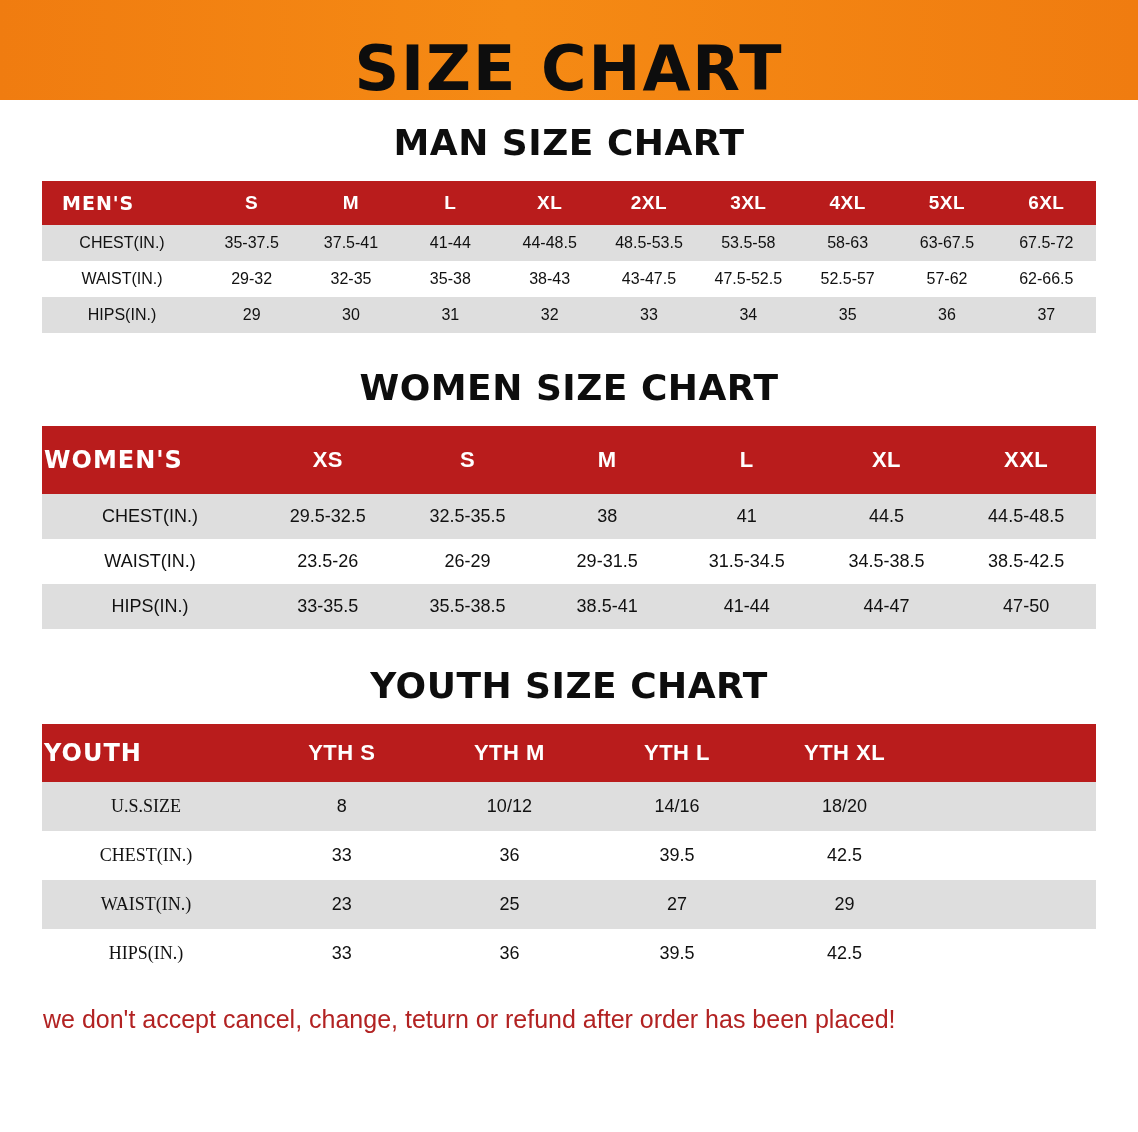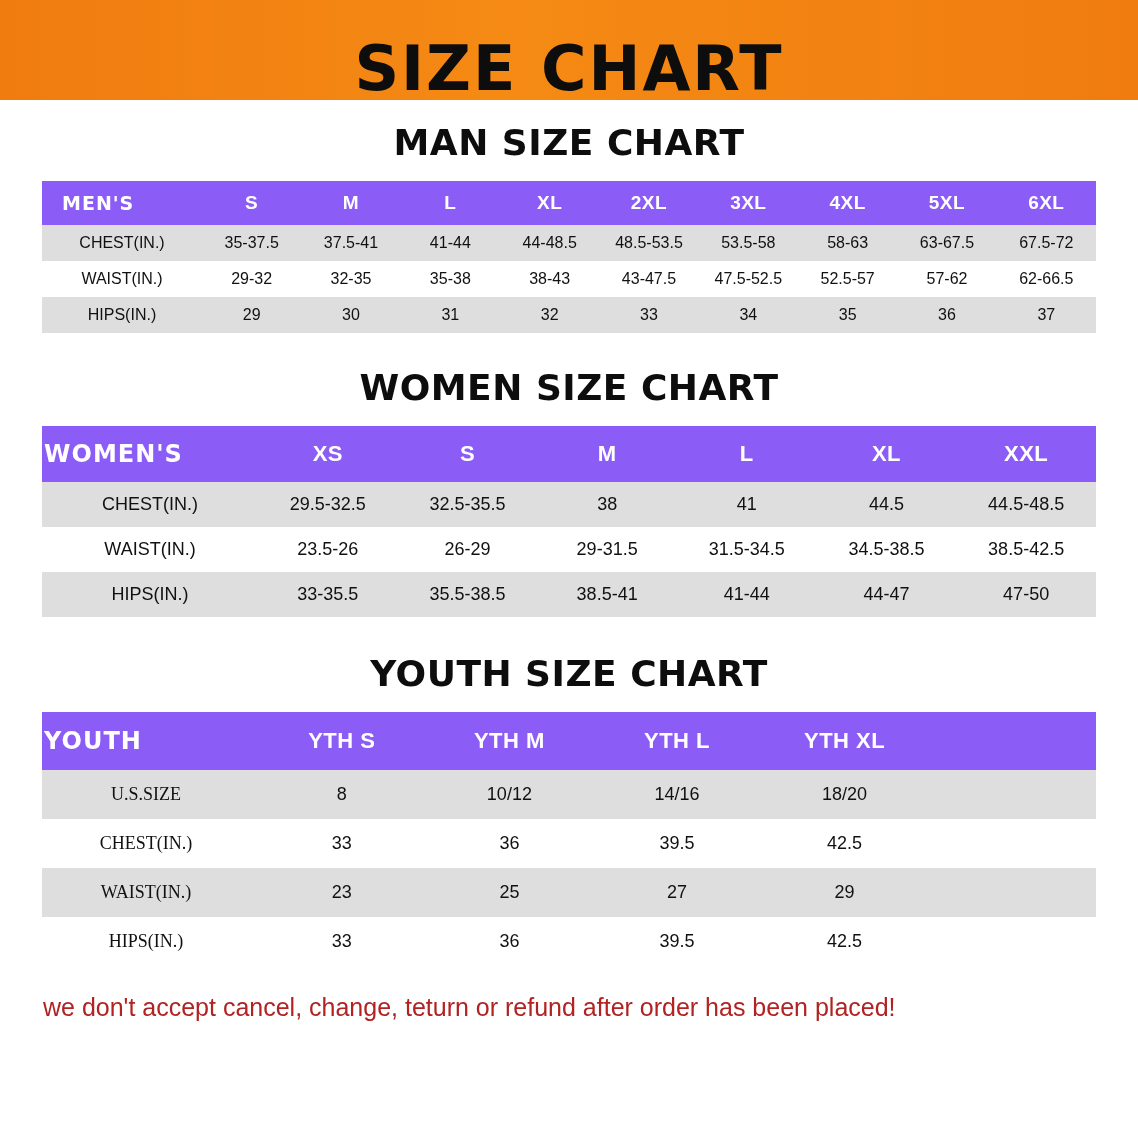--- a/index.html
+++ b/index.html
@@ -57,21 +57,21 @@
     table-layout: fixed;
   }
   table.size-table th,
   table.size-table td {
     text-align: center;
     vertical-align: middle;
     font-family: "Liberation Sans", sans-serif;
   }
   
   .size-table thead tr {
-    background: #8b5cf6;
+    background: #b91c1c;
     color: #ffffff;
   }
   .size-table thead th {
     font-size: 20px;
     font-weight: bold;
     padding: 11px 2px;
     letter-spacing: 0.5px;
   }
   .size-table thead th.row-label {
     text-align: left;
@@ -95,21 +95,21 @@
 
   
   #men-table { margin-top: 18px; }
   #men-table col.c0 { width: 160px; }
   #men-table thead th { font-size: 19px; }
   #men-table tbody td { font-size: 16px; }
 
   
   #women-table { margin-top: 18px; }
   #women-table col.c0 { width: 216px; }
-  #women-table thead th { font-size: 22px; padding: 14px 2px; }
+  #women-table thead th { font-size: 22px; padding: 20px 2px; }
   #women-table thead th.row-label { font-size: 24px; }
   #women-table tbody td { font-size: 18px; padding: 12px 2px; }
 
   
   #youth-table { margin-top: 18px; }
   #youth-table col.c0 { width: 216px; }
   #youth-table thead th { font-size: 22px; padding: 15px 2px; }
   #youth-table thead th.row-label { font-size: 24px; }
   #youth-table tbody td { font-size: 18px; padding: 14px 2px; }
   #youth-table tbody td.row-label { padding-right: 10px; font-family: Liberation Serif, serif; }

